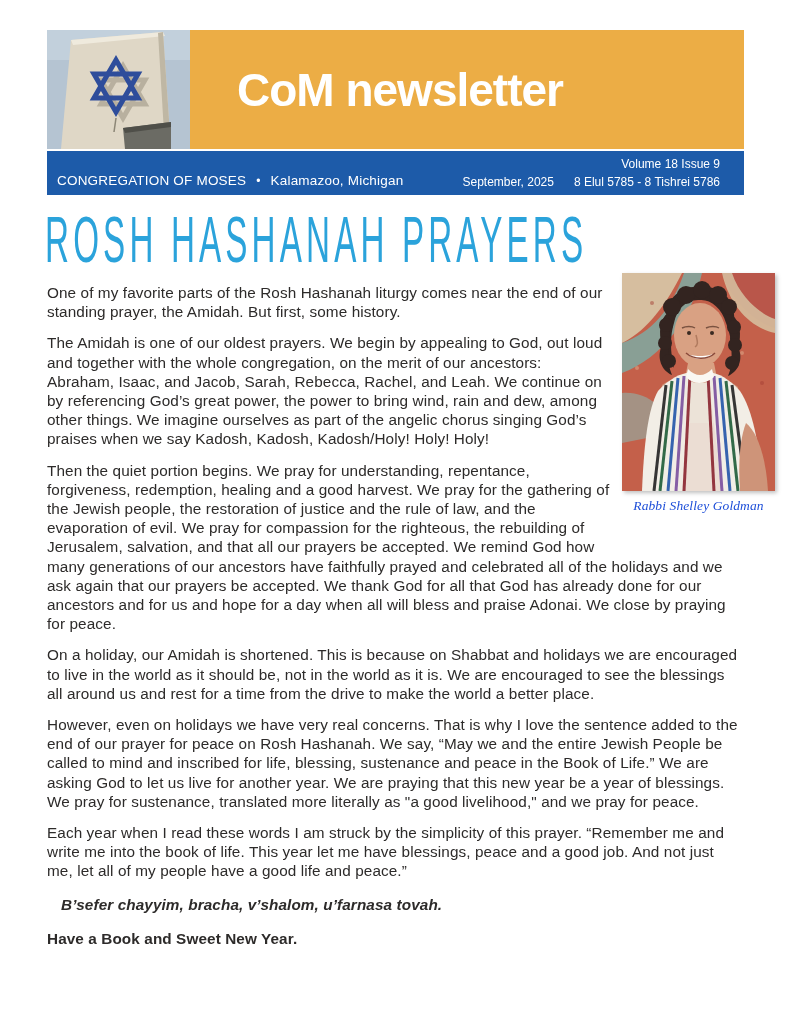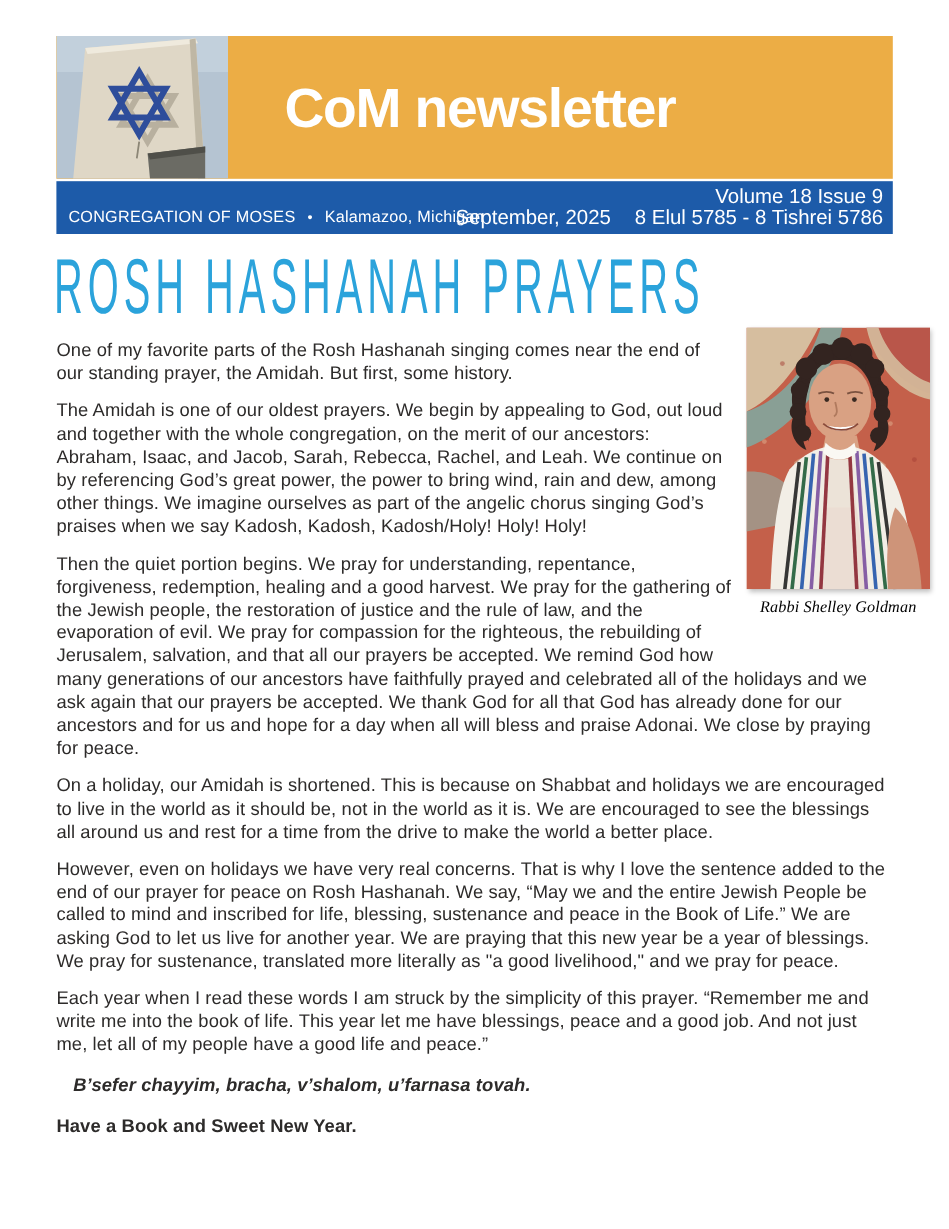--- a/index.html
+++ b/index.html
@@ -52,23 +52,23 @@
     position: absolute;
     left: 10px; bottom: 7px;
     font-size: 13.5px;
     letter-spacing: 0.2px;
     white-space: nowrap;
   }
   .infobar-left .org { font-weight: normal; }
   .infobar-left .bullet { margin: 0 6px; font-size: 12px; }
   .infobar-right {
     position: absolute;
-    right: 8px; top: 4px;
+    right: 24px; top: 4px;
     text-align: right;
-    font-size: 17px;
+    font-size: 12px;
     line-height: 18px;
     white-space: nowrap;
   }
   .infobar-right .date { margin-right: 20px; text-align: center; }
 
   
   .headline {
     position: absolute;
     left: 45px; top: 204px;
     color: #2BA3DB;
@@ -99,21 +99,21 @@
   .figure .photo {
     width: 153px; height: 218px;
     display: block;
     box-shadow: 2px 2px 4px rgba(0,0,0,0.25);
   }
   .figure figcaption {
     margin-top: 5px;
     font-family: "Liberation Serif", serif;
     font-style: italic;
     font-size: 13.5px;
-    color: #000000;
+    color: #1d4ed8;
     text-align: center;
     white-space: nowrap;
   }
   .blessing {
     font-weight: bold;
     font-style: italic;
     margin: 14px !important;
     line-height: 20px;
   }
   .closing {
@@ -242,21 +242,21 @@
           <path d="M86,102 L92,218" stroke="#8A2430"></path>
         </g>
 
         <path d="M66,96 C74,104 82,104 90,96 L92,104 C82,112 72,112 64,104 Z" fill="#FAF8F3"></path>
 
         <path d="M124,150 C136,160 144,185 146,218 L118,218 C116,190 118,165 124,150 Z" fill="#CE9479"></path>
       </svg>
       <figcaption>Rabbi Shelley Goldman</figcaption>
     </figure>
 
-    <p>One of my favorite parts of the Rosh Hashanah singing comes near the end of our standing prayer, the Amidah. But first, some history.</p>
+    <p>One of my favorite parts of the Rosh Hashanah liturgy comes near the end of our standing prayer, the Amidah. But first, some history.</p>
     <p>The Amidah is one of our oldest prayers. We begin by appealing to God, out loud and together with the whole congregation, on the merit of our ancestors: Abraham, Isaac, and Jacob, Sarah, Rebecca, Rachel, and Leah. We continue on by referencing God’s great power, the power to bring wind, rain and dew, among other things. We imagine ourselves as part of the angelic chorus singing God’s praises when we say Kadosh, Kadosh, Kadosh/Holy! Holy! Holy!</p>
     <p>Then the quiet portion begins. We pray for understanding, repentance, forgiveness, redemption, healing and a good harvest. We pray for the gathering of the Jewish people, the restoration of justice and the rule of law, and the evaporation of evil. We pray for compassion for the righteous, the rebuilding of Jerusalem, salvation, and that all our prayers be accepted. We remind God how many generations of our ancestors have faithfully prayed and celebrated all of the holidays and we ask again that our prayers be accepted. We thank God for all that God has already done for our ancestors and for us and hope for a day when all will bless and praise Adonai. We close by praying for peace.</p>
     <p>On a holiday, our Amidah is shortened. This is because on Shabbat and holidays we are encouraged to live in the world as it should be, not in the world as it is. We are encouraged to see the blessings all around us and rest for a time from the drive to make the world a better place.</p>
     <p>However, even on holidays we have very real concerns. That is why I love the sentence added to the end of our prayer for peace on Rosh Hashanah. We say, “May we and the entire Jewish People be called to mind and inscribed for life, blessing, sustenance and peace in the Book of Life.” We are asking God to let us live for another year. We are praying that this new year be a year of blessings. We pray for sustenance, translated more literally as "a good livelihood," and we pray for peace.</p>
     <p>Each year when I read these words I am struck by the simplicity of this prayer. “Remember me and write me into the book of life. This year let me have blessings, peace and a good job. And not just me, let all of my people have a good life and peace.”</p>
 
     <p class="blessing">B’sefer chayyim, bracha, v’shalom, u’farnasa tovah.</p>
     <p class="closing">Have a Book and Sweet New Year.</p>
 
     <div class="signature">Rabbi Goldman</div>

